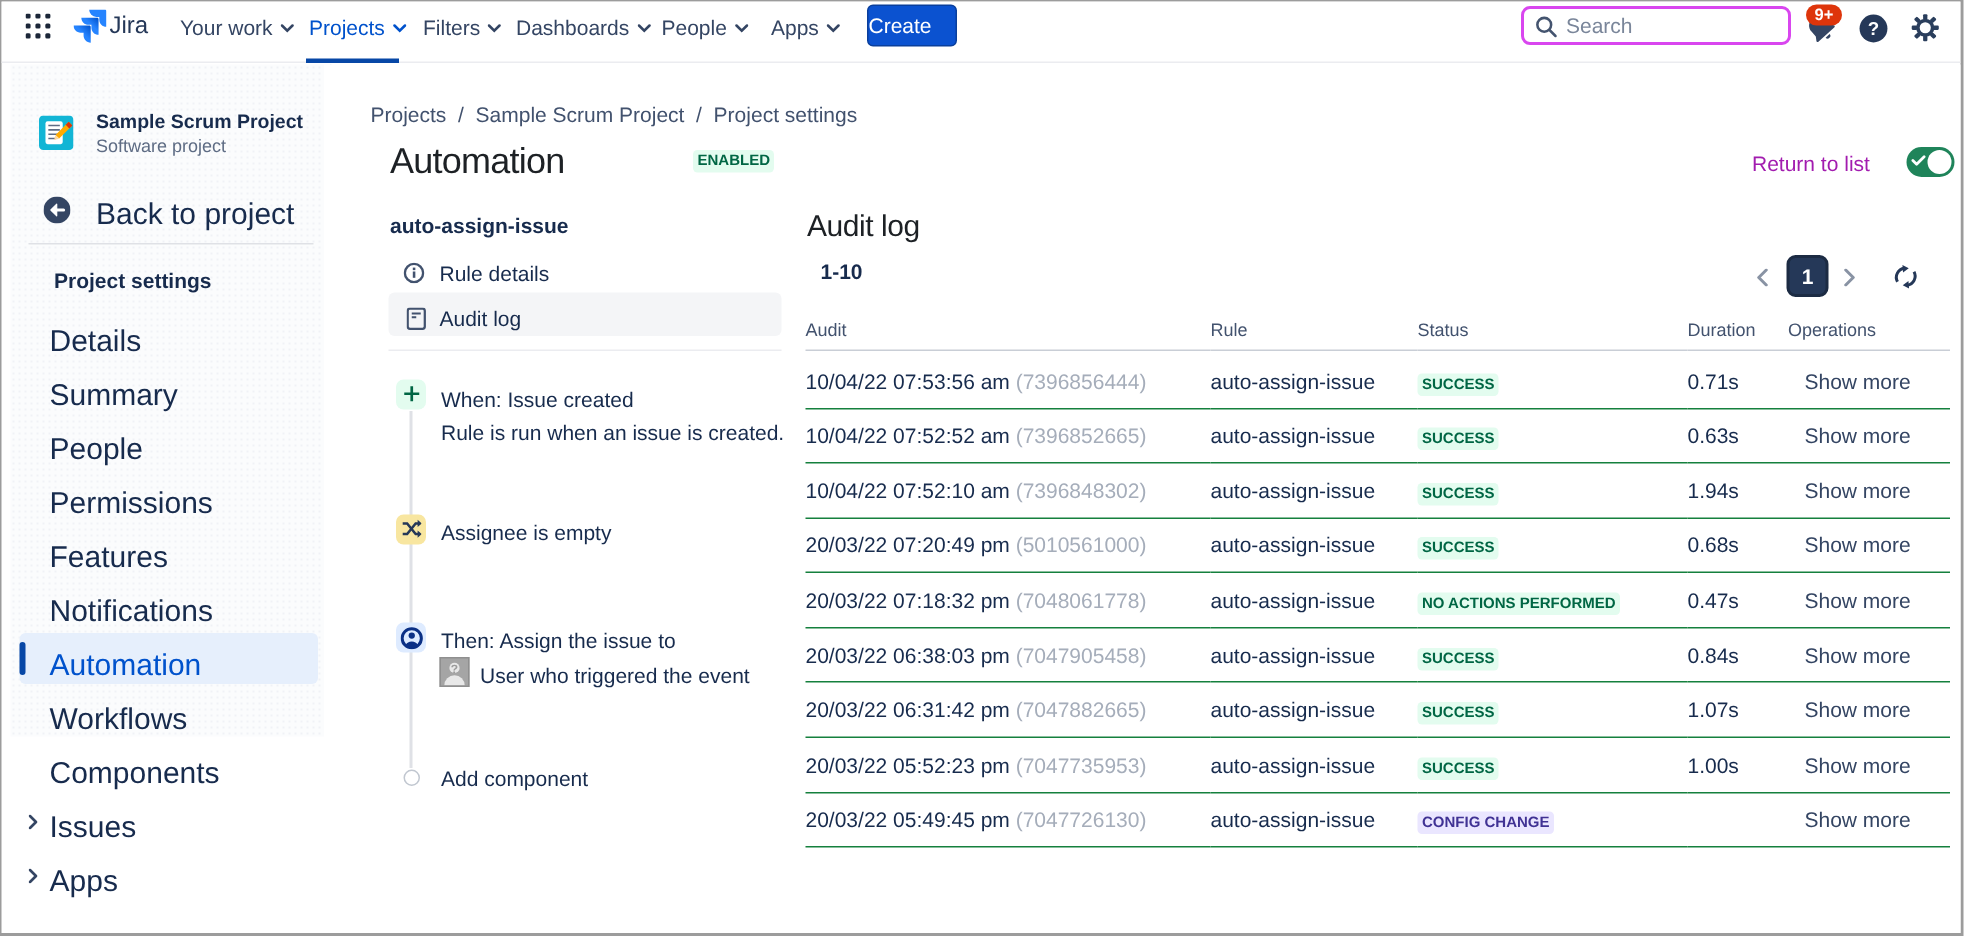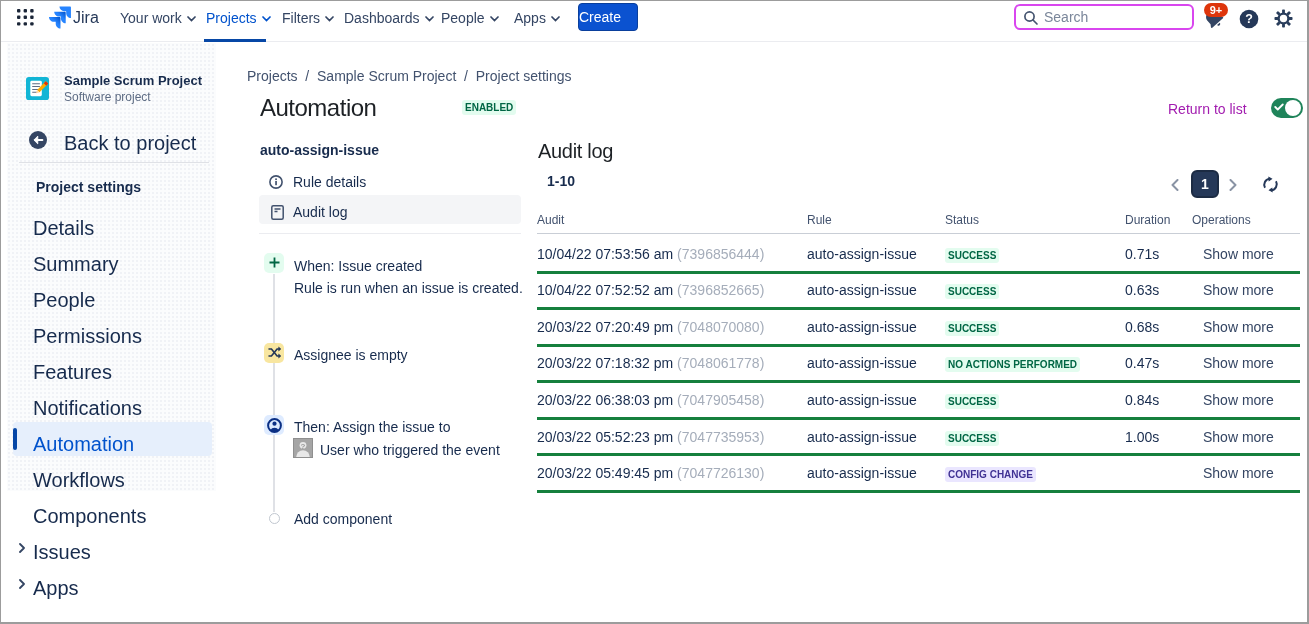--- a/index.html
+++ b/index.html
@@ -49,21 +49,21 @@
 h2{position:absolute;left:322px;top:97px;font-size:20px;font-weight:500;color:#1D2125;letter-spacing:-0.3px}
 #range{position:absolute;left:331px;top:130px;font-size:14px;font-weight:bold}
 #pager{position:absolute;left:952px;top:127px;width:140px;height:30px}
 #page1{position:absolute;left:23px;top:0px;width:28px;height:28px;background:#253858;border:2px solid #1c2b43;border-radius:6px;color:#fff;
   font-size:14px;font-weight:bold;text-align:center;line-height:24px}
 #refresh{position:absolute;left:94px;top:6px}
 
 #tbl{position:absolute;left:321px;top:164px;width:763px}
 #tbl table{border-collapse:collapse;width:763px;table-layout:fixed;font-size:14px;color:#172B4D}
 #tbl th{font-size:12px;color:#42526E;font-weight:normal;text-align:left;height:26px;border-bottom:1px solid #C9CED6;padding:0}
-#tbl td{border-bottom:3px solid #15803d;height:36.6px;padding:0;white-space:nowrap;overflow:visible}
+#tbl td{border-bottom:1px solid #15803d;height:36.6px;padding:0;white-space:nowrap;overflow:visible}
 #tbl tr.first td{height:39px;padding-top:3px}
 .idgray{color:#A5ADBA}
 .show{color:#344563;margin-left:11px}
 td .lozenge{position:static}
 .c-date{width:270px}.c-rule{width:138px}.c-status{width:180px}.c-dur{width:67px}.c-ops{width:108px}
 </style></head>
 <body>
 
 <div id="nav">
   <svg class="abs" style="left:16px;top:8px" width="17" height="17" viewBox="0 0 17 17">
@@ -301,38 +301,52 @@
             <td><span class="show">Show more</span></td>
           </tr>
       <tr>
             <td>10/04/22 07:52:52 am <span class="idgray">(7396852665)</span></td>
             <td>auto-assign-issue</td>
             <td><span class="lozenge loz-green">SUCCESS</span></td>
             <td>0.63s</td>
             <td><span class="show">Show more</span></td>
           </tr>
       <tr>
-            <td>20/03/22 07:20:49 pm <span class="idgray">(7048070080)</span></td>
+            <td>10/04/22 07:52:10 am <span class="idgray">(7396848302)</span></td>
+            <td>auto-assign-issue</td>
+            <td><span class="lozenge loz-green">SUCCESS</span></td>
+            <td>1.94s</td>
+            <td><span class="show">Show more</span></td>
+          </tr>
+      <tr>
+            <td>20/03/22 07:20:49 pm <span class="idgray">(5010561000)</span></td>
             <td>auto-assign-issue</td>
             <td><span class="lozenge loz-green">SUCCESS</span></td>
             <td>0.68s</td>
             <td><span class="show">Show more</span></td>
           </tr>
       <tr>
             <td>20/03/22 07:18:32 pm <span class="idgray">(7048061778)</span></td>
             <td>auto-assign-issue</td>
             <td><span class="lozenge loz-green">NO ACTIONS PERFORMED</span></td>
             <td>0.47s</td>
             <td><span class="show">Show more</span></td>
           </tr>
       <tr>
             <td>20/03/22 06:38:03 pm <span class="idgray">(7047905458)</span></td>
             <td>auto-assign-issue</td>
             <td><span class="lozenge loz-green">SUCCESS</span></td>
             <td>0.84s</td>
+            <td><span class="show">Show more</span></td>
+          </tr>
+      <tr>
+            <td>20/03/22 06:31:42 pm <span class="idgray">(7047882665)</span></td>
+            <td>auto-assign-issue</td>
+            <td><span class="lozenge loz-green">SUCCESS</span></td>
+            <td>1.07s</td>
             <td><span class="show">Show more</span></td>
           </tr>
       <tr>
             <td>20/03/22 05:52:23 pm <span class="idgray">(7047735953)</span></td>
             <td>auto-assign-issue</td>
             <td><span class="lozenge loz-green">SUCCESS</span></td>
             <td>1.00s</td>
             <td><span class="show">Show more</span></td>
           </tr>
       <tr>

